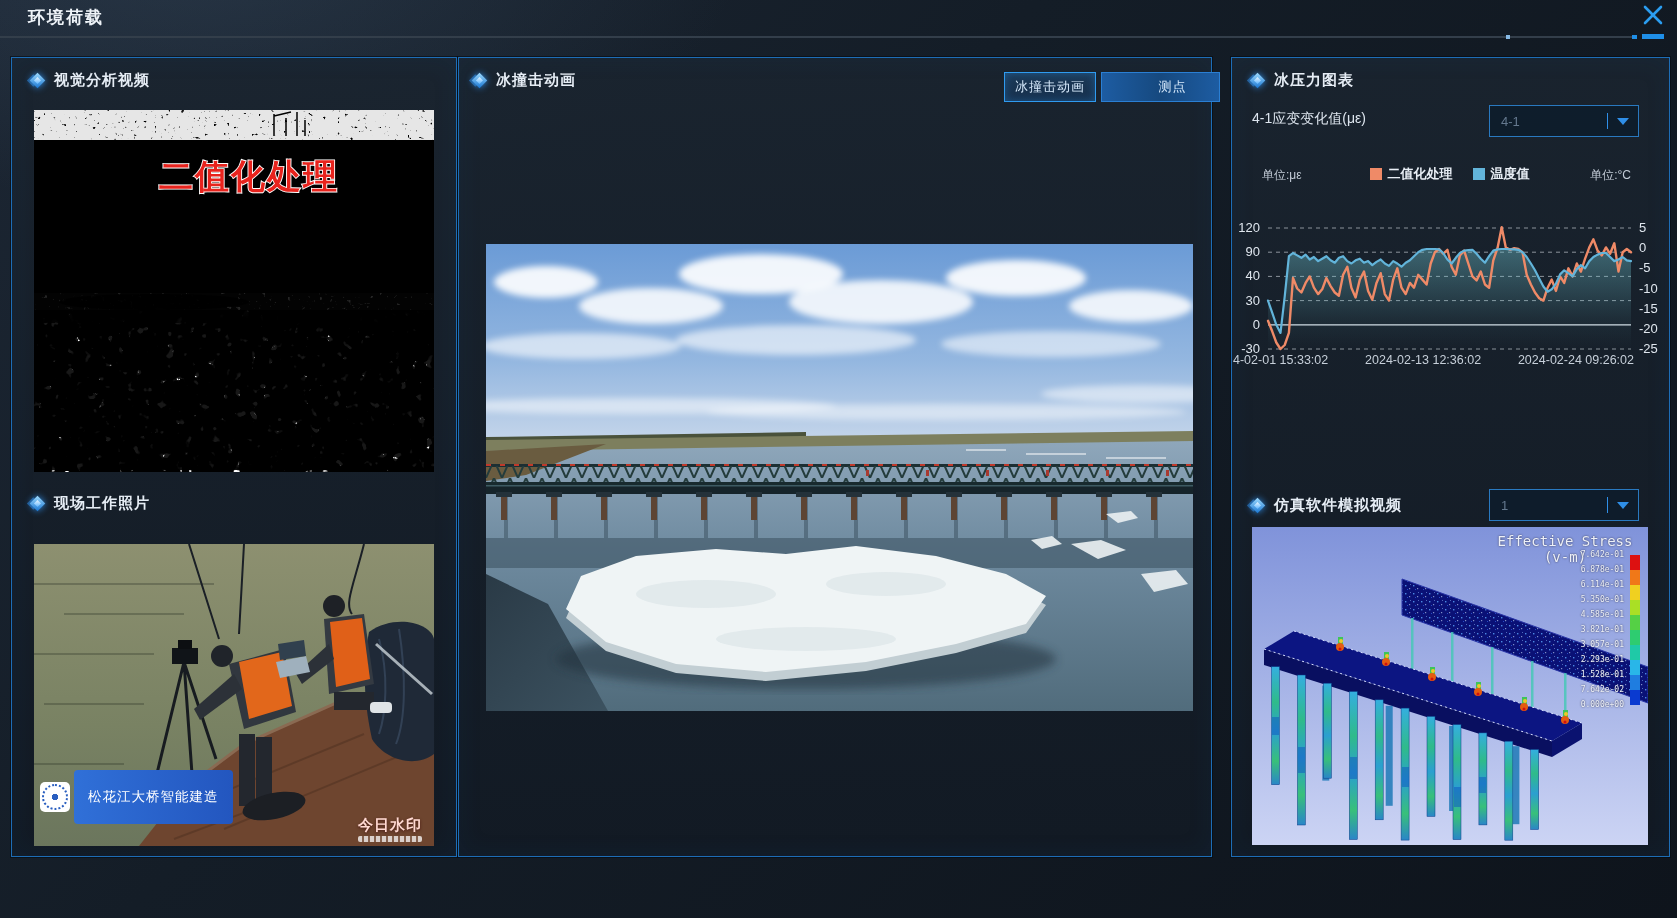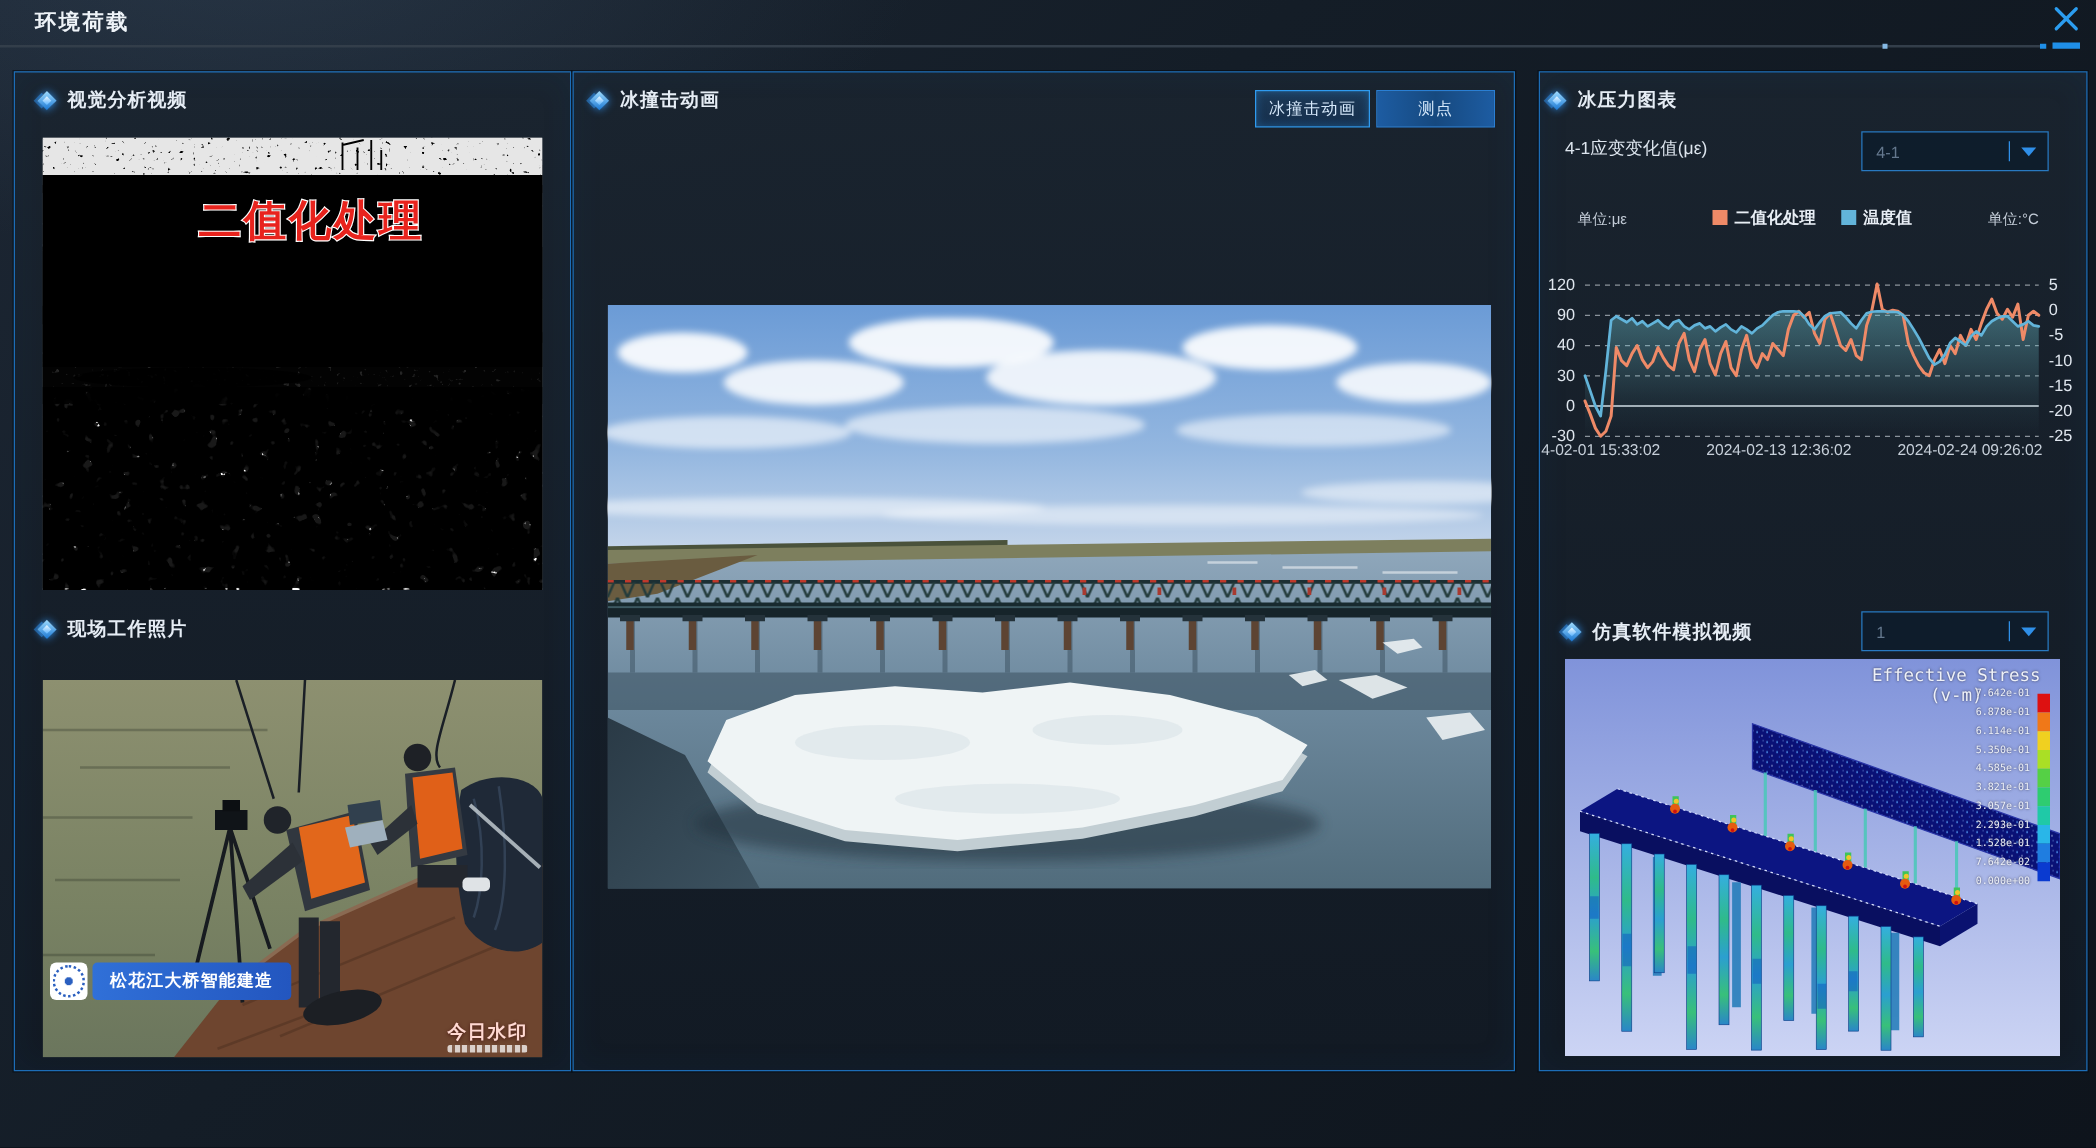--- a/index.html
+++ b/index.html
@@ -18,21 +18,21 @@
   .dmd::after{content:"";position:absolute;inset:3px;background:linear-gradient(135deg,#eaf7ff,#5cb4ff);}
   .titlebar-title{left:28px;top:6px;color:#eef3f8;font-size:17px;font-weight:700;letter-spacing:2px;}
   .divider{left:0;top:36px;width:1634px;height:2px;background:#333e4a;}
   .div-dot{left:1506px;top:35px;width:4px;height:4px;background:#86b9e4;}
   .div-sq{left:1632px;top:35px;width:5px;height:4px;background:#1f8fe8;}
   .div-bar{left:1642px;top:34px;width:22px;height:5px;background:#1f8fe8;}
   .btn{position:absolute;height:28px;display:flex;align-items:center;justify-content:center;
     font-size:13px;color:#d6e9fb;cursor:pointer;letter-spacing:1px;}
   .btn-active{border:1px solid #2f9bf0;background:linear-gradient(180deg,rgba(36,116,196,.28),rgba(18,66,122,.40));
     box-shadow:inset 0 0 8px rgba(47,155,240,.35);}
-  .btn-fill{border:1px solid #2a7fd4;background:linear-gradient(90deg,#1d5ca2,#16497f 50%,#1d5ca2);}
+  .btn-fill{border:1px solid #2a7fd4;background:linear-gradient(90deg,#1d5ca2,#16497f 50%,#1d5ca2);padding-left:24px;}
   .dd{position:absolute;width:148px;height:30px;border:1px solid #2979c0;background:rgba(13,28,44,.85);
     display:flex;align-items:center;cursor:pointer;}
   .dd-val{flex:1;padding-left:11px;font-size:13px;color:#64788e;}
   .dd-sep{width:1px;height:16px;background:#2f8fe8;margin-right:9px;}
   .dd-caret{width:0;height:0;border-left:6px solid transparent;border-right:6px solid transparent;
     border-top:7px solid #2f8fe8;margin-right:9px;}
   .tick{position:absolute;right:2px;width:60px;text-align:right;font-size:13px;color:#dfe6ee;}
   .rtick{position:absolute;left:2px;font-size:13px;color:#dfe6ee;}
   .xlabels{display:flex;justify-content:space-between;font-size:12.5px;color:#c6cfd9;}
   .unit{font-size:12px;color:#c3ccd7;}
@@ -44,22 +44,22 @@
   .fea-legend .flt{font-size:14px;text-align:center;padding-right:2px;}
   .fea-scale{position:absolute;top:17px;left:0;right:0;bottom:0;}
   .fea-bar{position:absolute;right:2px;top:5px;width:10px;}
   .fea-bar div{width:10px;height:15px;}
   .fea-val{position:absolute;right:18px;font-size:8px;}
   .wm{position:absolute;left:0;bottom:0;width:100%;height:100%;pointer-events:none;}
   .wm-row{position:absolute;left:6px;top:226px;display:flex;align-items:center;gap:4px;}
   .wm-logo{width:30px;height:30px;background:#fff;border-radius:5px;display:flex;align-items:center;justify-content:center;}
   .wm-logo i{display:block;width:22px;height:22px;border:2.5px dotted #2a5fc0;border-radius:50%;
     background:radial-gradient(circle at 50% 50%, #2a5fc0 0 3px, transparent 3.5px);}
-  .wm-banner{height:30px;display:flex;align-items:center;padding:0 14px;border-radius:4px;
-    background:linear-gradient(90deg,#3070d8,#2356bf);color:#fff;font-size:13.5px;font-weight:700;letter-spacing:1px;}
+  .wm-banner{height:30px;display:flex;align-items:center;padding:12px 14px;border-radius:4px;
+    background:linear-gradient(90deg,#3070d8,#2356bf);color:#fff;font-size:13.5px;font-weight:400;letter-spacing:1px;}
   .wm-info{position:absolute;left:0;top:262px;width:255px;padding:2px 0 2px 8px;
     background:linear-gradient(90deg,rgba(250,250,252,.88) 0%,rgba(250,250,252,.70) 60%,rgba(250,250,252,0) 100%);
     color:#23282e;font-size:12.5px;font-weight:700;line-height:15.5px;}
   .wm-label{white-space:pre;}
   .wm-brand{position:absolute;right:12px;bottom:4px;text-align:right;}
   .wm-brand .b1{color:#ffd9d2;font-size:15px;font-weight:800;letter-spacing:1px;text-shadow:0 1px 3px rgba(60,10,10,.8);}
   .wm-brand .b2{margin-top:1px;height:6px;width:64px;margin-left:auto;border-radius:2px;
     background:repeating-linear-gradient(90deg,rgba(255,255,255,.75) 0 4px,rgba(255,255,255,.15) 4px 6px);}
 </style>
 </head>
@@ -354,21 +354,21 @@
           <polygon points="620,270 645,267 652,274 632,279"></polygon>
         </g>
         <g stroke="#ffffff" opacity="0.5" stroke-width="2">
           <path d="M540,210 H600 M620,214 H680 M480,206 H520"></path>
         </g>
       </svg>
     </div>
   </div>
 
   <div class="panel" style="left:1231px;top:57px;width:437px;height:798px">
-    <div class="hdr" style="left:8px;top:13px">
+    <div class="hdr" style="left:20px;top:13px">
       <span class="dmd"></span>
       <span>冰压力图表</span>
     </div>
 
     <div class="abs" style="left:20px;top:52px;font-size:14px;color:#dde5ee">4-1应变变化值(με)</div>
     <div class="dd" style="left:257px;top:47px">
       <span class="dd-val">4-1</span>
       <span class="dd-sep"></span>
       <span class="dd-caret"></span>
     </div>

